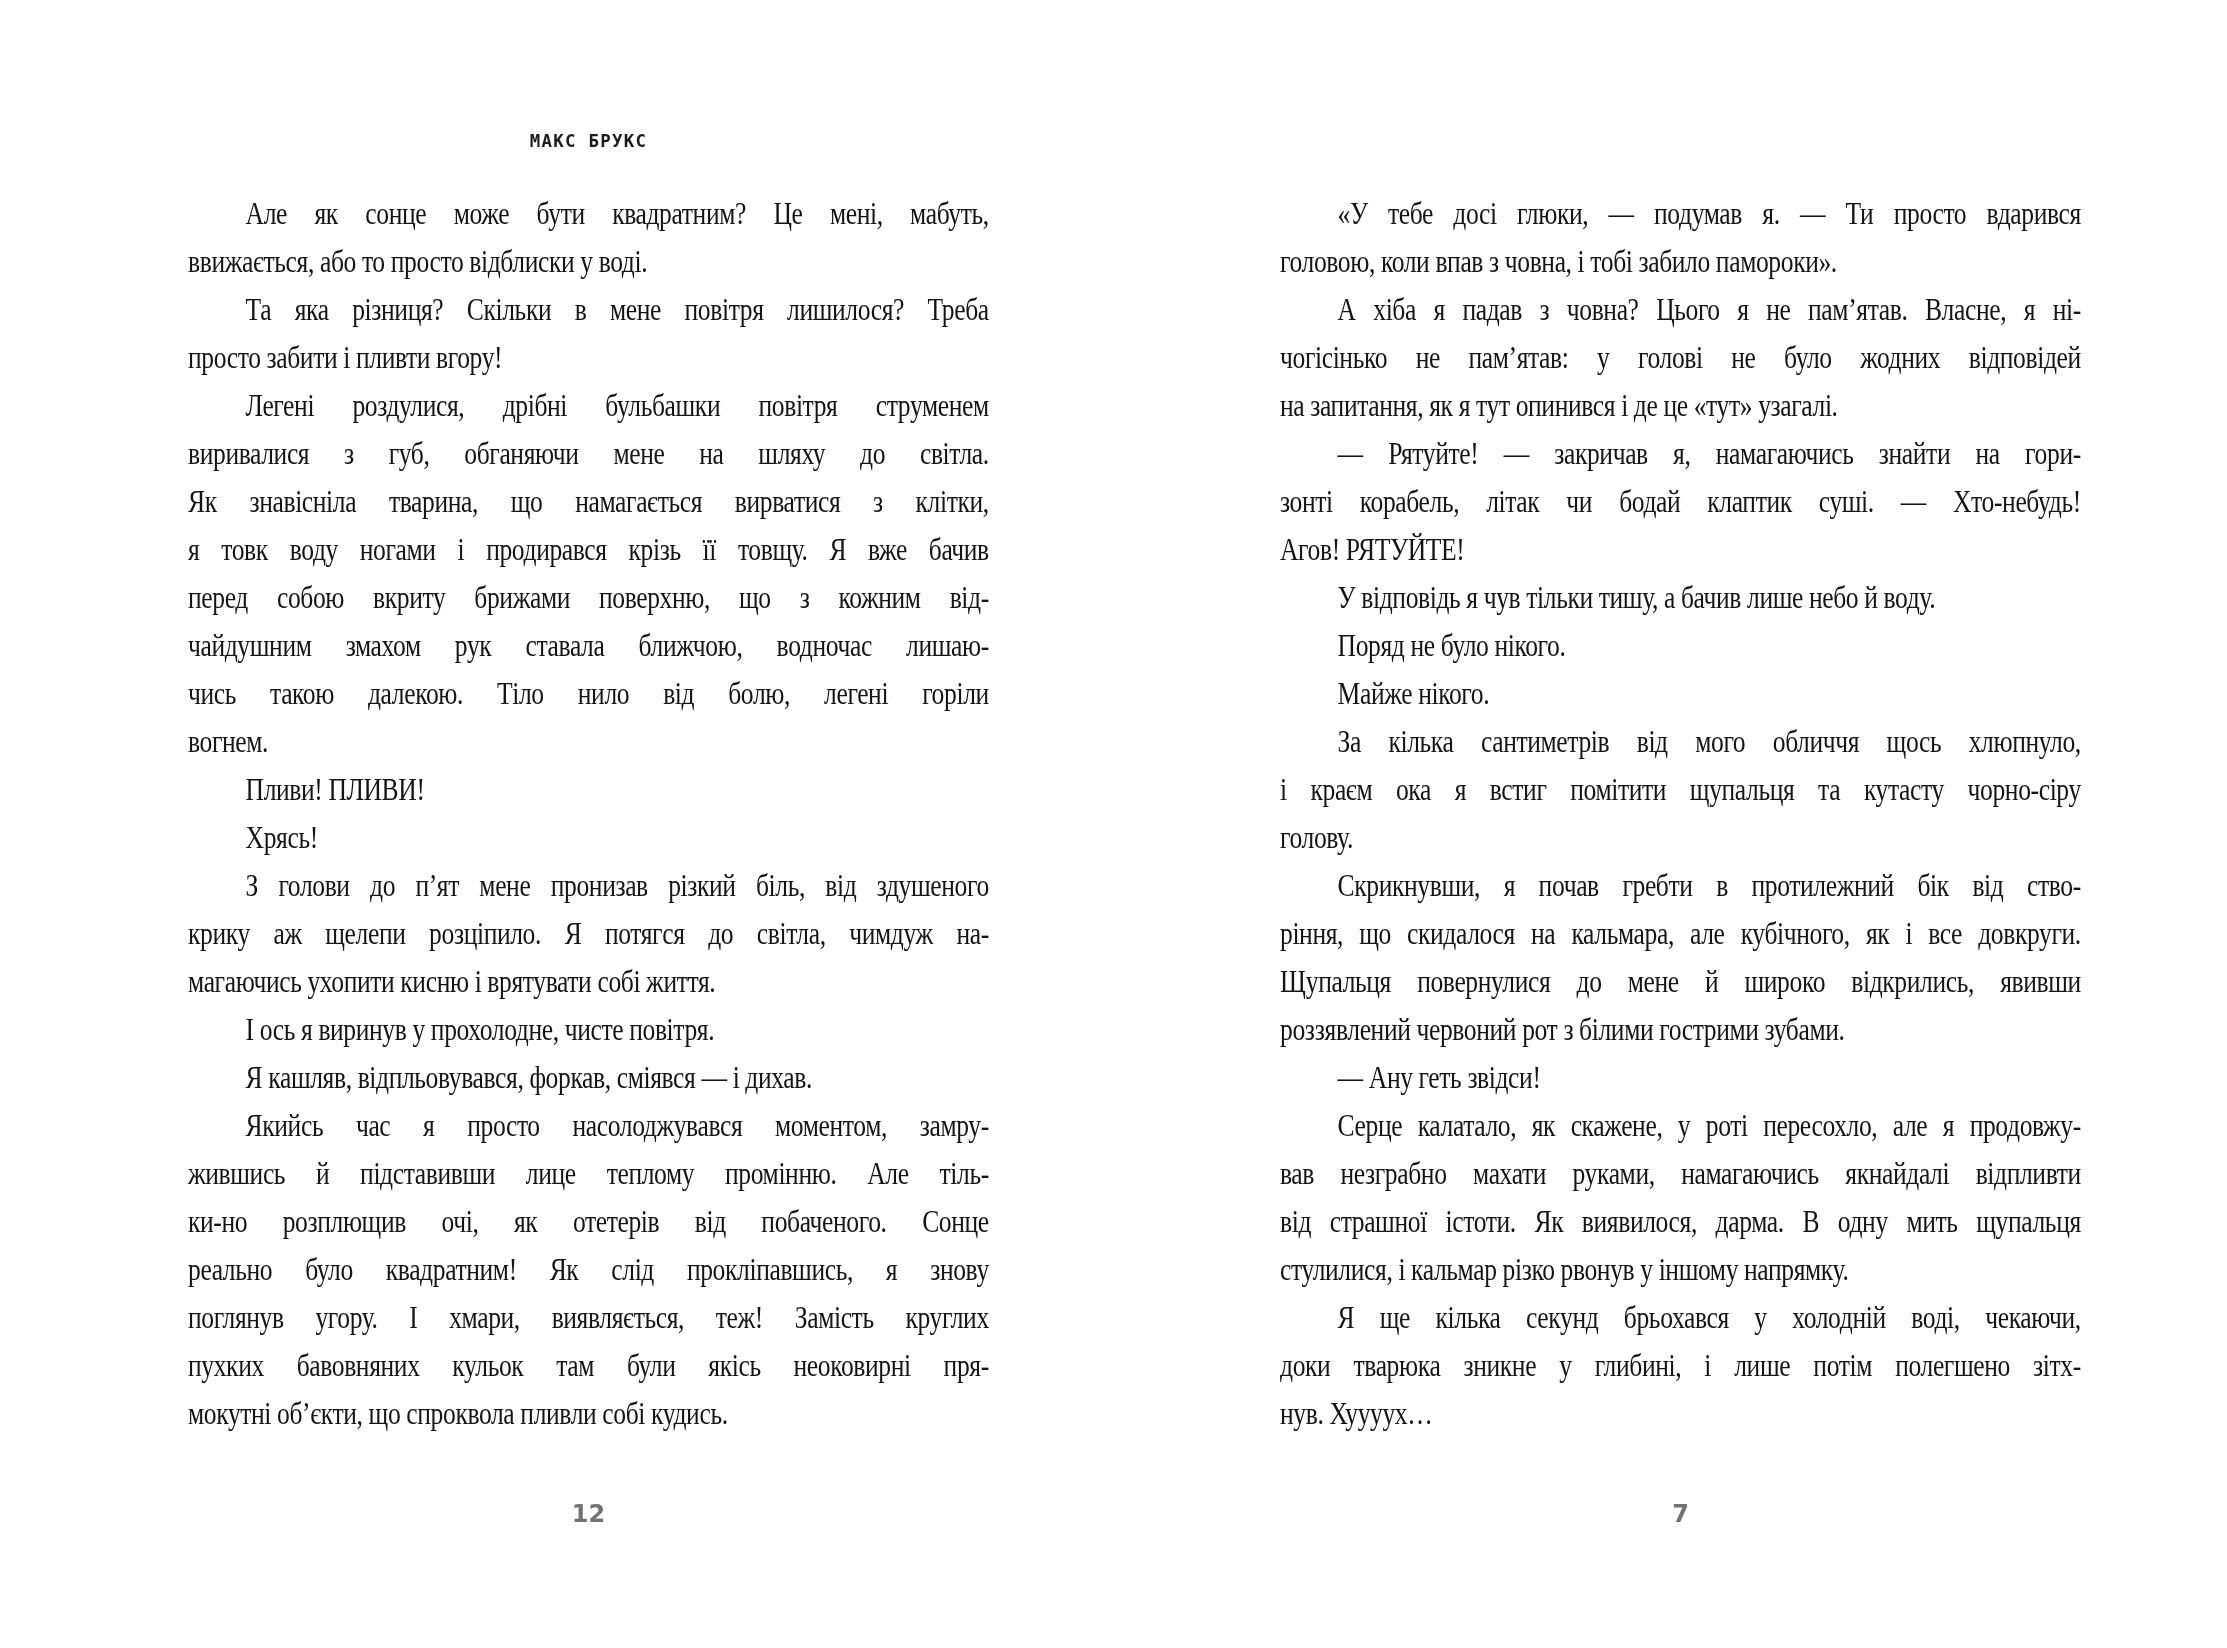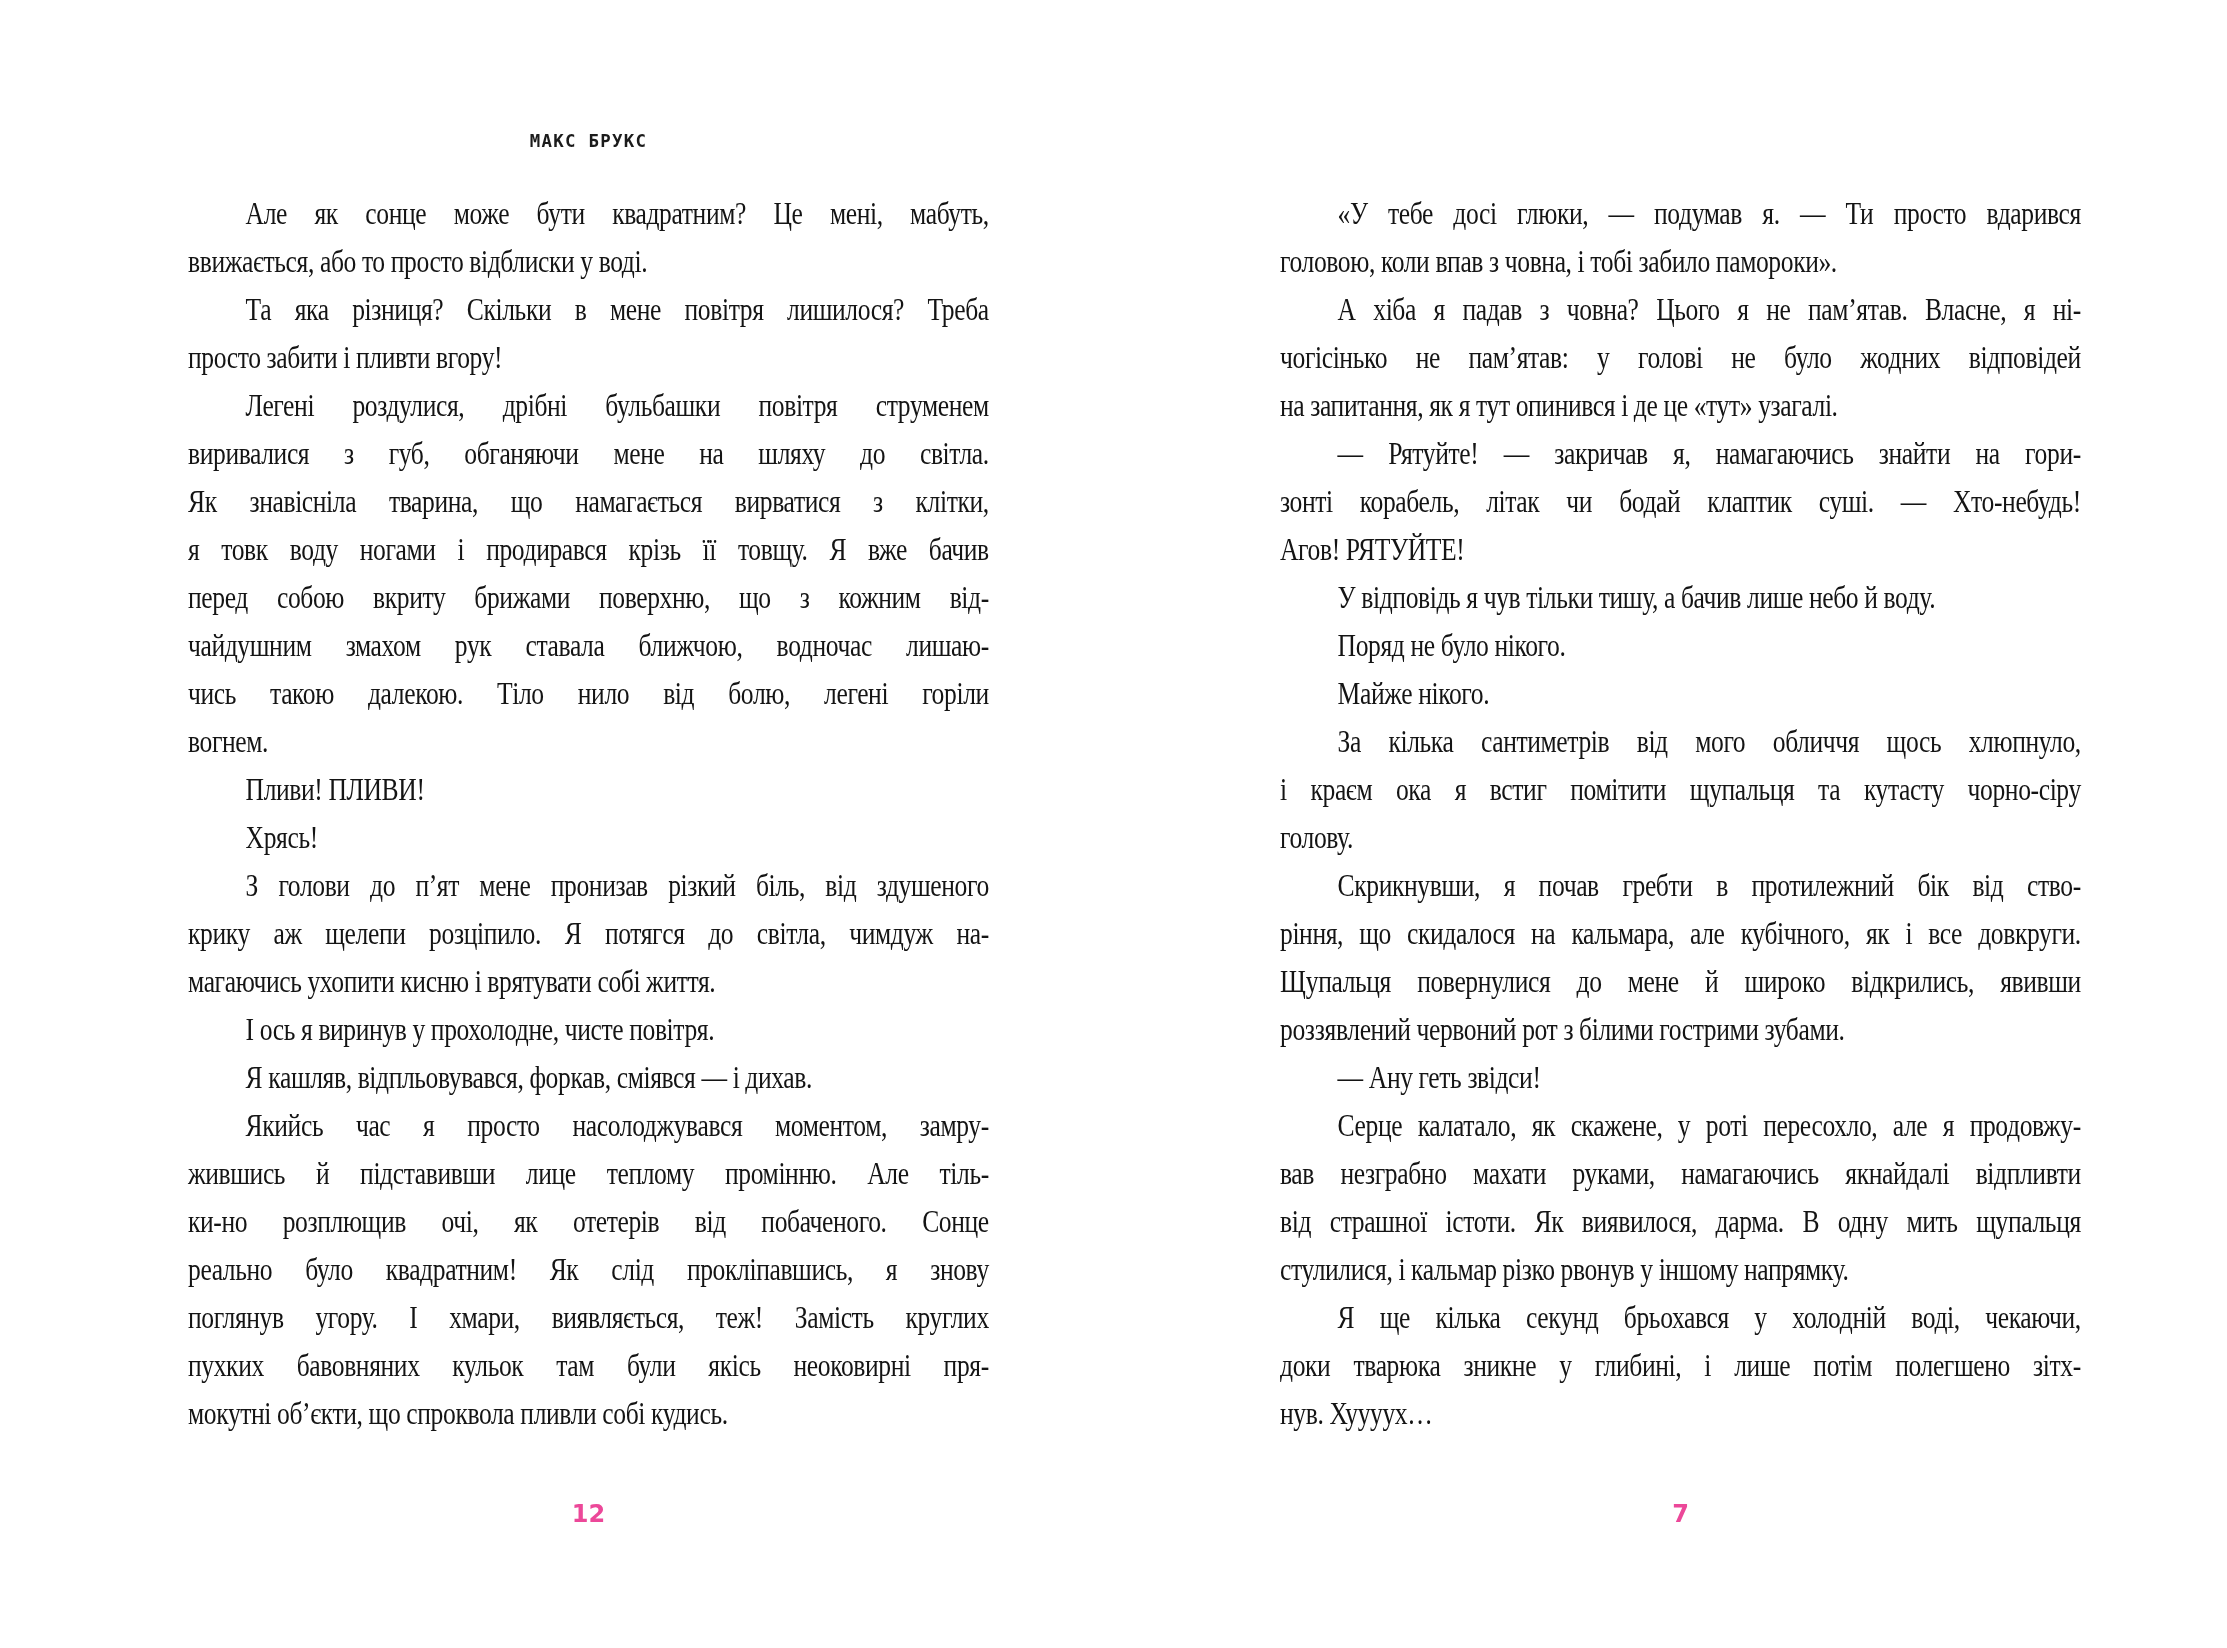--- a/index.html
+++ b/index.html
@@ -32,21 +32,21 @@
   .line.just{
     white-space:normal;
     text-align:justify;
     text-align-last:justify;
   }
   .line.indent{text-indent:72px;}
   .page-number{
     position:absolute;top:1500px;left:0;width:801px;
     text-align:center;
     font-family:"DejaVu Sans", "Liberation Sans", sans-serif;
-    font-weight:bold;font-size:24px;color:#ec4899;line-height:28px;
+    font-weight:bold;font-size:24px;color:#737373;line-height:28px;
   }
 </style>
 </head>
 <body>
 
 <div class="spread">
 
   <section class="page" id="page-0">
     <div class="running-header">МАКС БРУКС</div>
     <div class="page-body">

